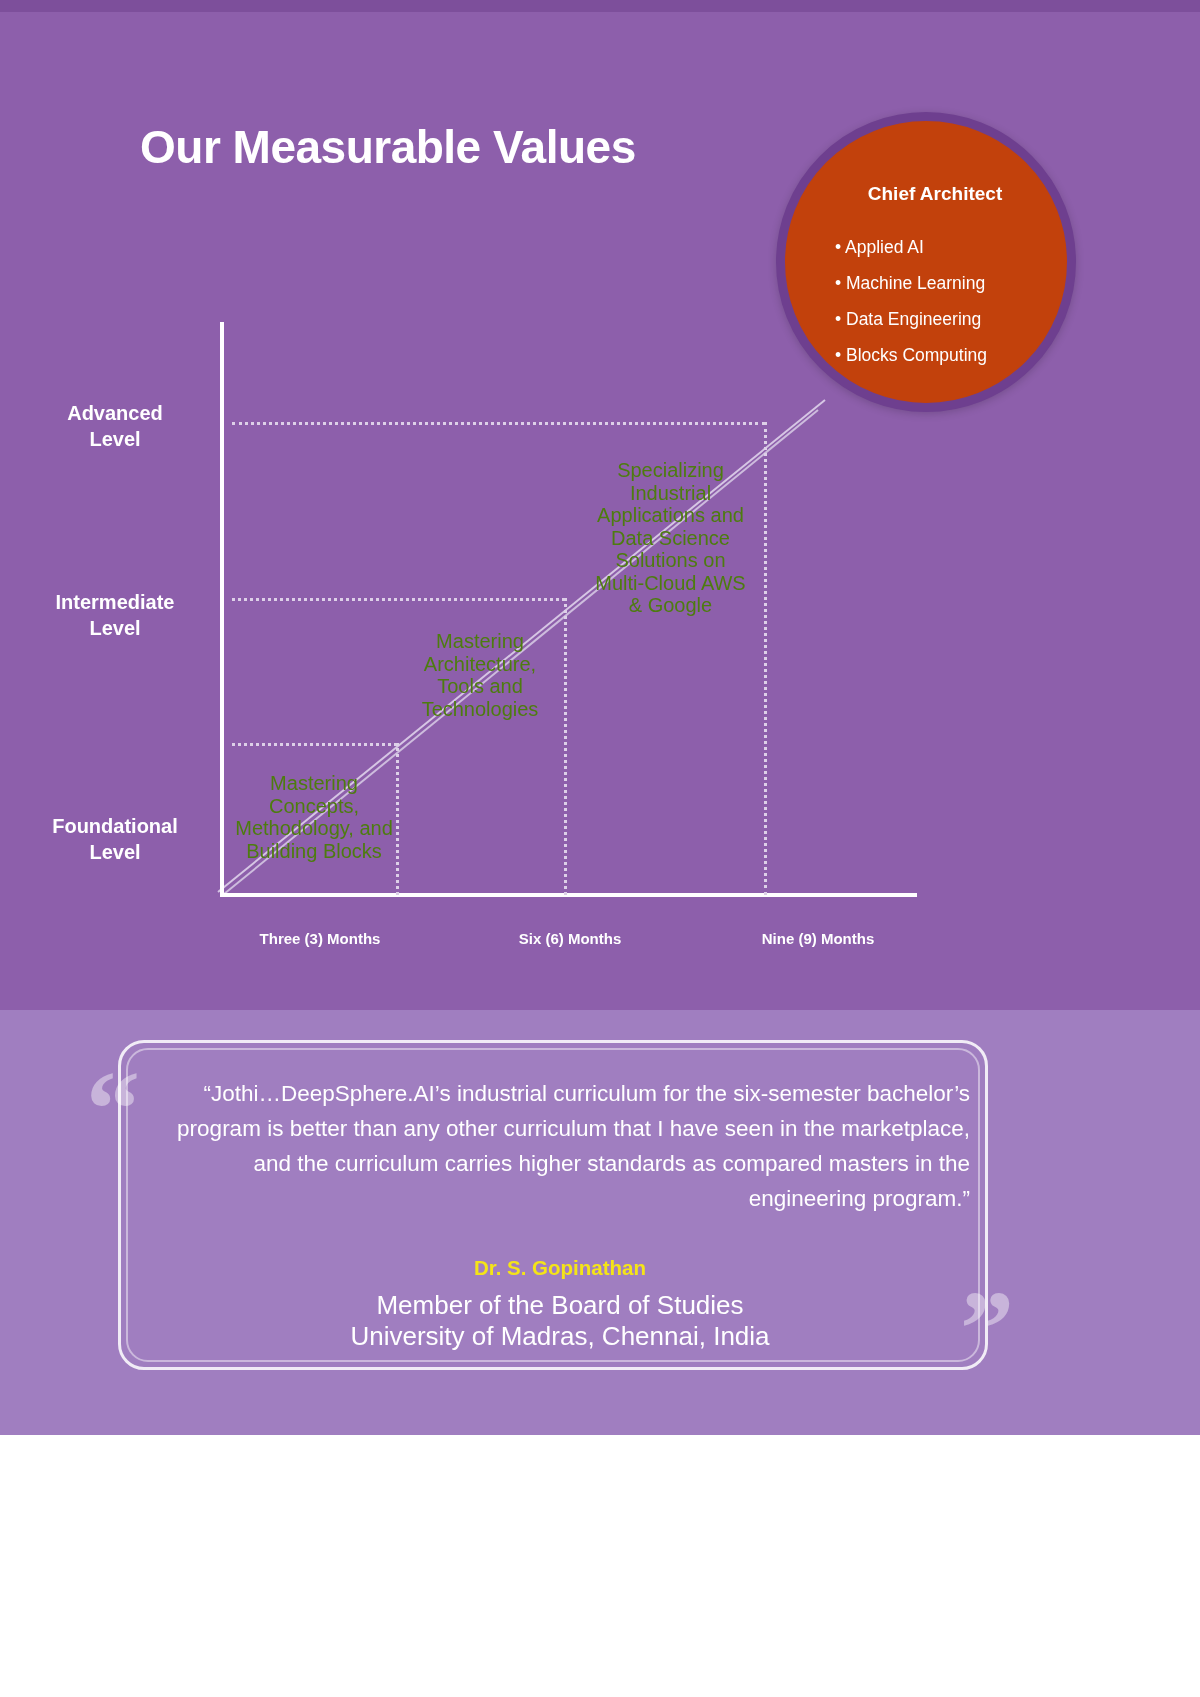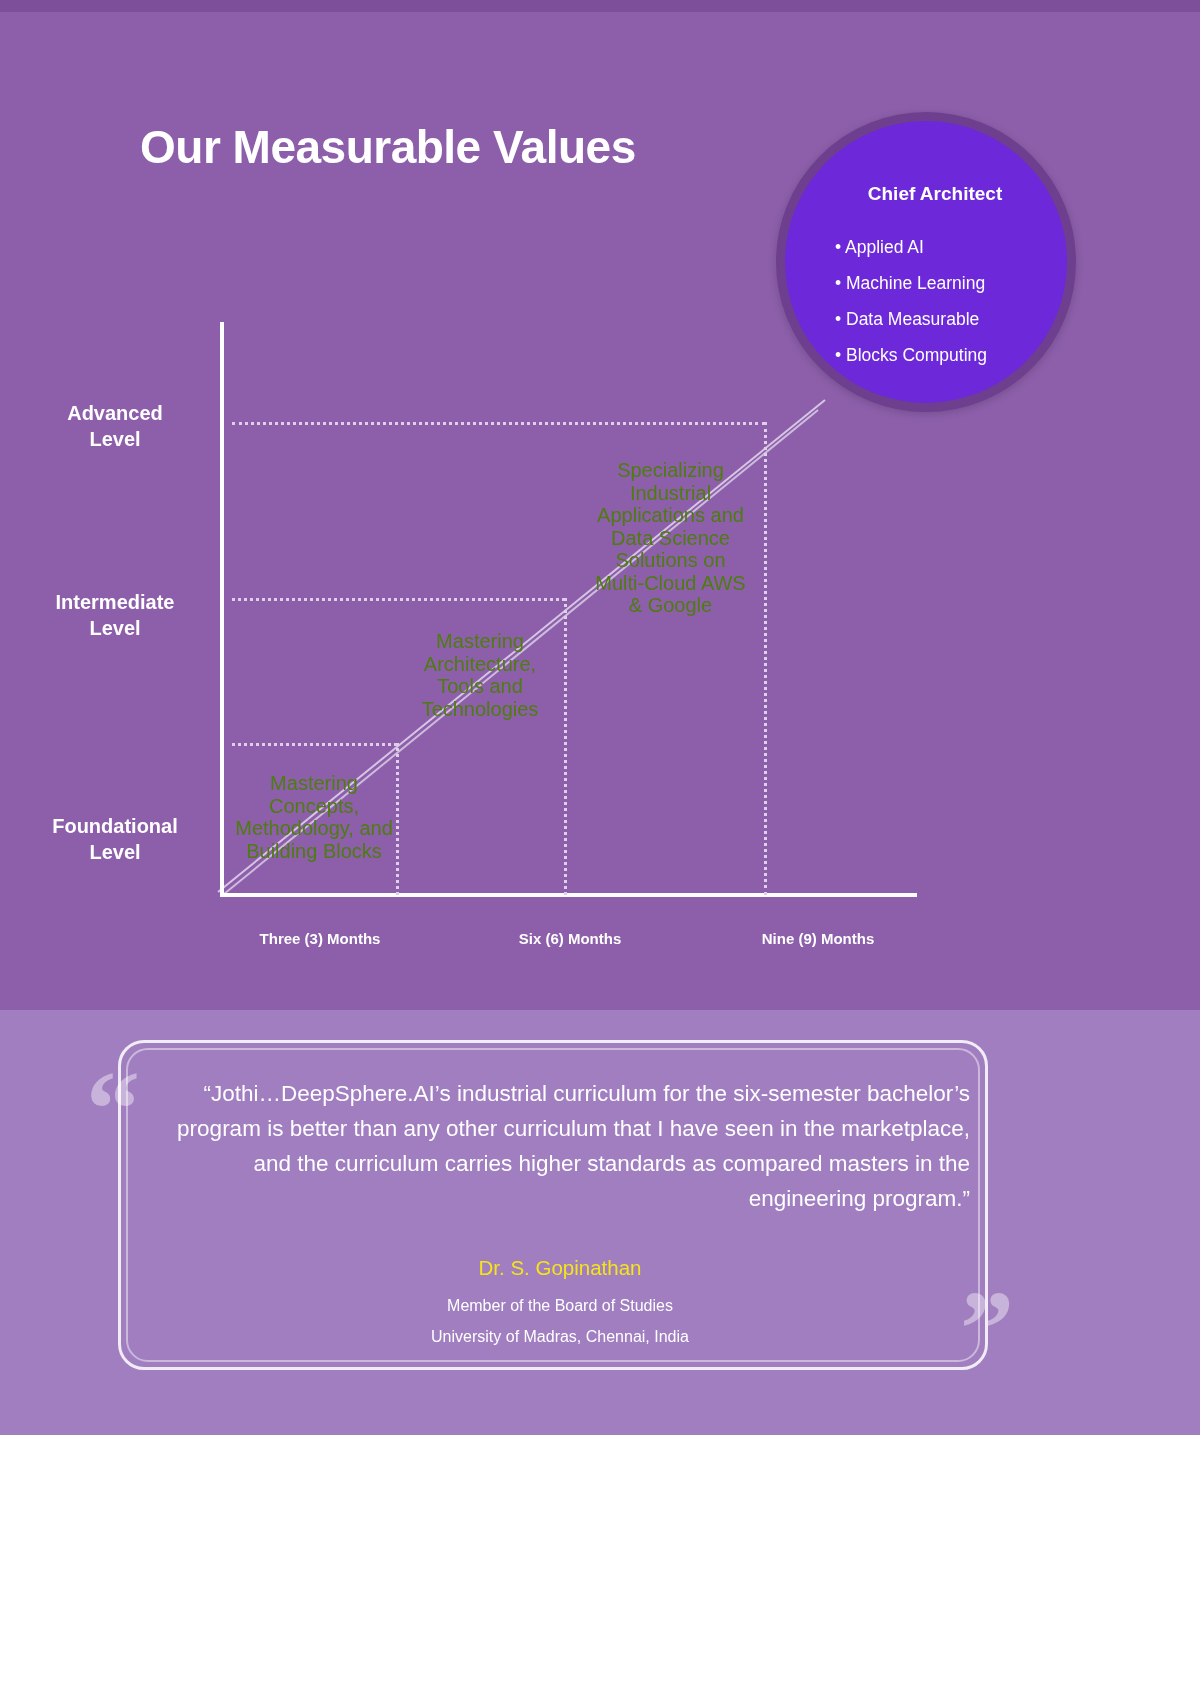--- a/index.html
+++ b/index.html
@@ -22,21 +22,21 @@
   #page-title{
     position:absolute;left:140px;top:120px;
     font-size:46px;font-weight:bold;color:#ffffff;
     letter-spacing:-0.5px;
     white-space:nowrap;
   }
   
   #badge{
     position:absolute;left:776px;top:112px;width:300px;height:300px;
     border-radius:50%;
-    background:#6d28d9;
+    background:#c2410c;
     border:9px solid #6e3f8f;
     box-sizing:border-box;
     box-shadow:0 2px 8px rgba(0,0,0,.18);
   }
   #badge-title{
     position:absolute;left:0;top:62px;width:300px;text-align:center;
     font-size:19px;font-weight:bold;color:#ffffff;
   }
   #badge-list{
     position:absolute;left:50px;top:108px;width:250px;
@@ -128,25 +128,25 @@
   }
   #quote-mark-open{left:86px;top:1055px;}
   #quote-mark-close{left:960px;top:1275px;}
   #quote-text{
     position:absolute;left:150px;top:1076px;width:820px;
     text-align:right;color:#ffffff;
     font-size:22.5px;line-height:35px;
   }
   #quote-author{
     position:absolute;left:150px;top:1256px;width:820px;text-align:center;
-    font-size:20.5px;font-weight:normal;color:#f5e417;
+    font-size:20.5px;font-weight:bold;color:#f5e417;
   }
   #quote-role{
     position:absolute;left:150px;top:1290px;width:820px;text-align:center;
-    font-size:16px;color:#ffffff;line-height:31px;
+    font-size:26px;color:#ffffff;line-height:31px;
   }
   
   #footer{
     position:absolute;left:0;top:1435px;width:1200px;height:262px;
     background:#ffffff;
   }
 </style>
 </head>
 <body>
 
@@ -196,21 +196,21 @@
   <div class="note" id="note-foundational">Mastering Concepts, Methodology, and Building Blocks</div>
   <div class="note" id="note-intermediate">Mastering Architecture, Tools and Technologies</div>
   <div class="note" id="note-advanced">Specializing Industrial Applications and Data Science Solutions on Multi-Cloud AWS &amp; Google</div>
 </div>
 
 <div id="badge">
   <div id="badge-title">Chief Architect</div>
   <ul id="badge-list">
     <li>Applied AI</li>
     <li>Machine Learning</li>
-    <li>Data Measurable</li>
+    <li>Data Engineering</li>
     <li>Blocks Computing</li>
   </ul>
 </div>
 
 <div id="quote-panel"></div>
 <div id="quote-frame"></div>
 <div id="quote-frame-inner"></div>
 <div class="quote-mark" id="quote-mark-open">“</div>
 <div class="quote-mark" id="quote-mark-close">”</div>
 <div id="quote-text">“Jothi…DeepSphere.AI’s industrial curriculum for the six-semester bachelor’s program is better than any other curriculum that I have seen in the marketplace, and the curriculum carries higher standards as compared masters in the engineering program.”</div>

